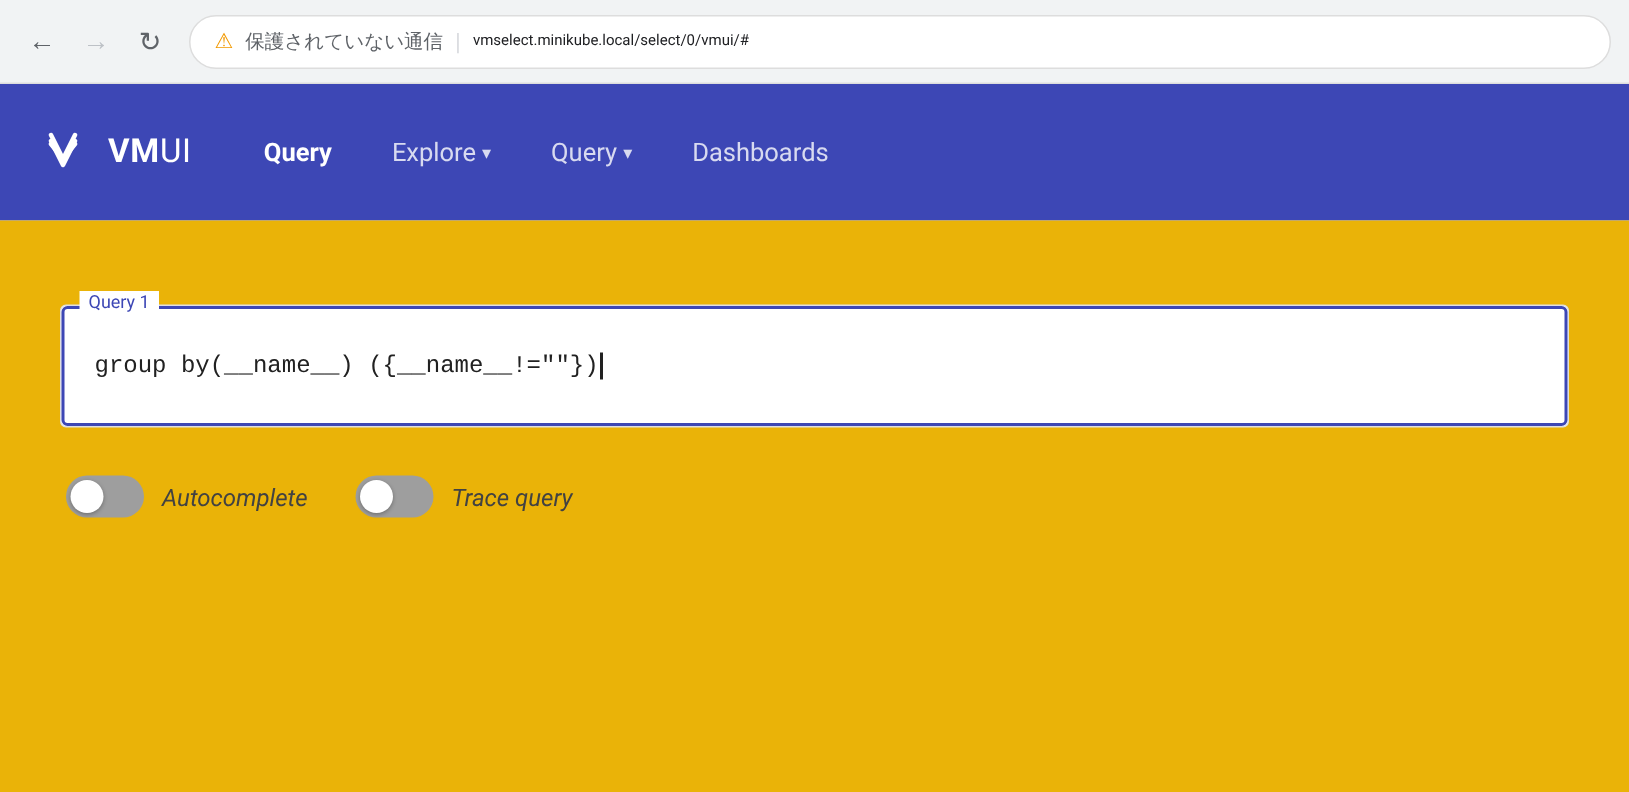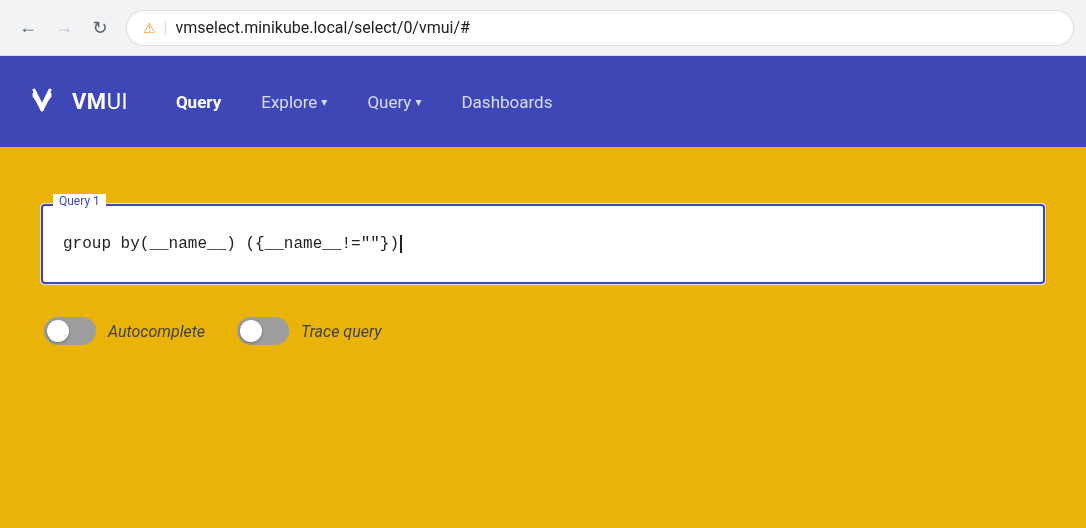--- a/index.html
+++ b/index.html
@@ -75,21 +75,21 @@
       white-space: nowrap;
     }
 
     .divider-pipe {
       color: #dadce0;
       font-size: 16px;
     }
 
     .url-text {
       color: #202124;
-      font-size: 16px;
+      font-size: 10px;
       text-align: right;
     }
 
     
     .app-navbar {
       background: #3d47b5;
       padding: 0 32px;
       display: flex;
       align-items: center;
       height: 91px;
@@ -257,20 +257,21 @@
 <body>
 
 <div class="browser-chrome">
   <div class="nav-buttons">
     <button class="nav-btn">←</button>
     <button class="nav-btn disabled">→</button>
     <button class="nav-btn">↻</button>
   </div>
   <div class="address-bar">
     <span class="warning-icon">⚠</span>
+    <span class="insecure-text">保護されていない通信</span>
     <span class="divider-pipe">|</span>
     <span class="url-text">vmselect.minikube.local/select/0/vmui/#</span>
   </div>
 </div>
 
 <div class="app-navbar">
   <div class="logo-area">
     <svg class="vm-logo-icon" viewBox="0 0 36 28" fill="none" xmlns="http://www.w3.org/2000/svg">
       <path d="M2 2L10 18L18 2" stroke="white" stroke-width="3" stroke-linecap="round" stroke-linejoin="round" fill="none"></path>
       <path d="M2 10L10 26L18 10" stroke="white" stroke-width="3" stroke-linecap="round" stroke-linejoin="round" fill="none" transform="translate(0, -4)"></path>

